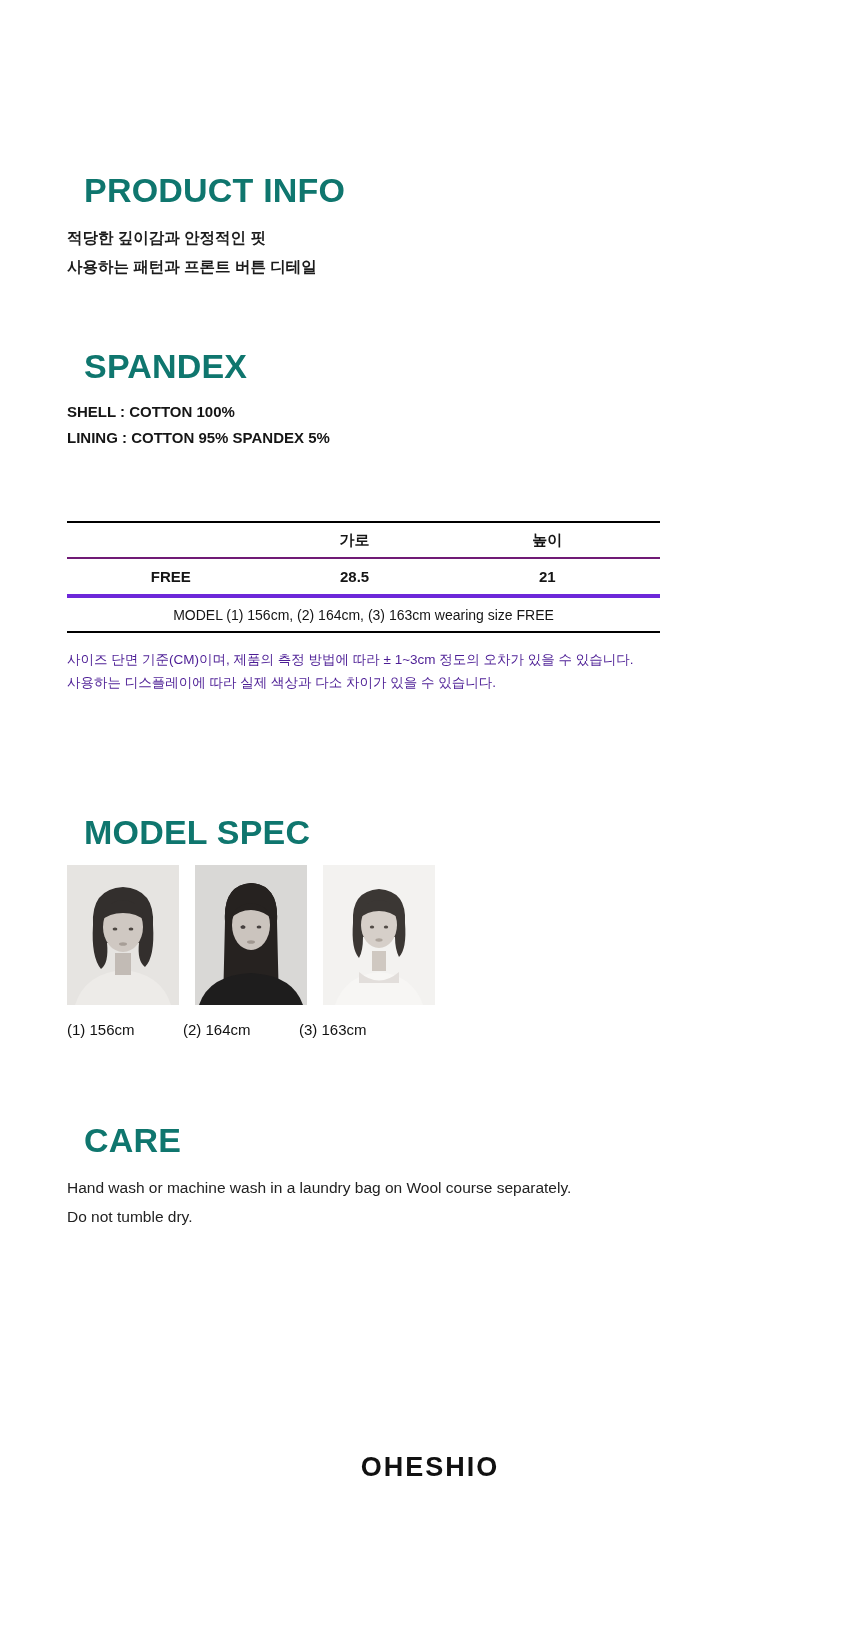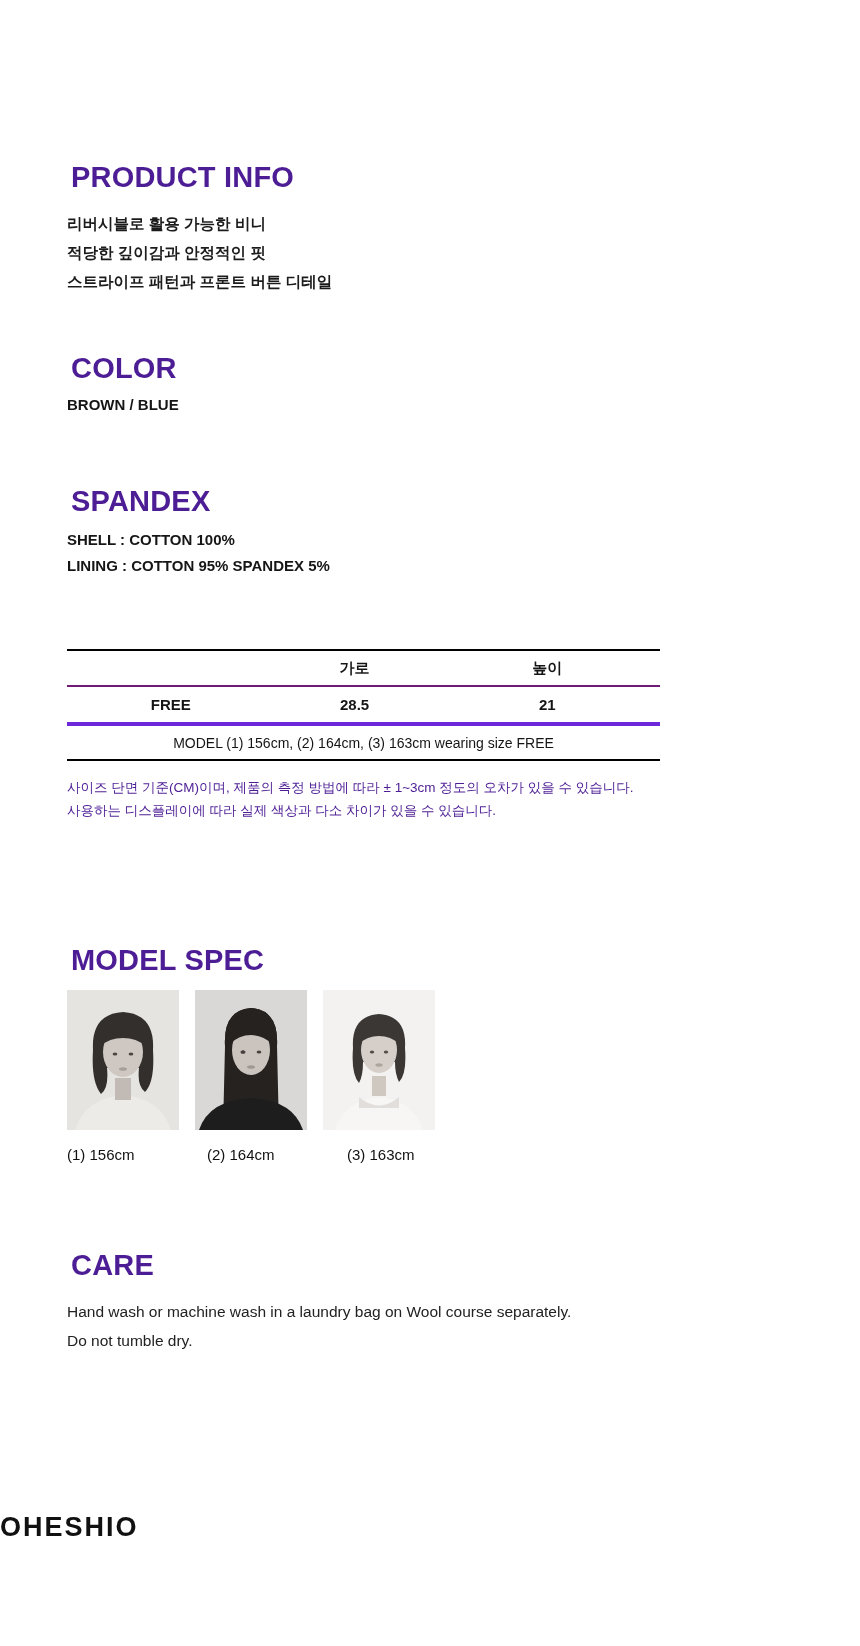--- a/index.html
+++ b/index.html
@@ -13,26 +13,26 @@
     overflow: hidden;
     font-family: "Liberation Sans", "DejaVu Sans", sans-serif;
     color: #151515;
     position: relative;
   }
   .page {
     padding: 157px 200px 0 67px;
     width: 593px;
   }
   h2.sec-heading {
-    margin: 4px;
-    font-size: 29px;
+    margin: 17px;
+    font-size: 34px;
     line-height: 32px;
     font-weight: 700;
     letter-spacing: 0.2px;
-    color: #4c1d95;
+    color: #0f766e;
   }
   
   .pi-lines { margin-top: 16px; }
   .pi-lines .ln {
     font-size: 15.5px;
     line-height: 29px;
     font-weight: 600;
     color: #1b1b1b;
   }
   
@@ -100,68 +100,63 @@
     gap: 16px;
   }
   .photo {
     width: 112px;
     height: 140px;
     display: block;
   }
   .caption-row {
     margin-top: 16px;
     display: flex;
-    gap: 28px;
+    gap: 4px;
   }
   .caption-row .cap {
     width: 112px;
     font-size: 15px;
     font-weight: 500;
     color: #111;
   }
   
   .sec-care { margin-top: 86px; }
   .care-lines { margin-top: 16px; }
   .care-lines .ln {
     font-size: 15.5px;
     line-height: 29px;
     font-weight: 400;
     color: #222;
   }
   
   .footer-logo {
     position: absolute;
-    top: 1512px;
+    top: 1452px;
     left: 0;
     width: 860px;
-    text-align: left;
+    text-align: center;
     font-size: 27px;
     font-weight: 700;
     letter-spacing: 2px;
     color: #111;
   }
 </style>
 </head>
 <body>
 
 <div class="page">
 
   <section class="sec-product-info">
     <h2 class="sec-heading">PRODUCT INFO</h2>
     <div class="pi-lines">
-      <div class="ln">리버시블로 활용 가능한 비니</div>
       <div class="ln">적당한 깊이감과 안정적인 핏</div>
-      <div class="ln">스트라이프 패턴과 프론트 버튼 디테일</div>
-    </div>
-  </section>
-
-  <section class="sec-color">
-    <h2 class="sec-heading">COLOR</h2>
-    <div class="color-value">BROWN / BLUE</div>
-  </section>
+      <div class="ln">사용하는 패턴과 프론트 버튼 디테일</div>
+    </div>
+  </section>
+
 
   <section class="sec-material">
     <h2 class="sec-heading">SPANDEX</h2>
     <div class="mat-lines">
       <div class="ln">SHELL : COTTON 100%</div>
       <div class="ln">LINING : COTTON 95% SPANDEX 5%</div>
     </div>
   </section>
 
   <section class="sec-size">

